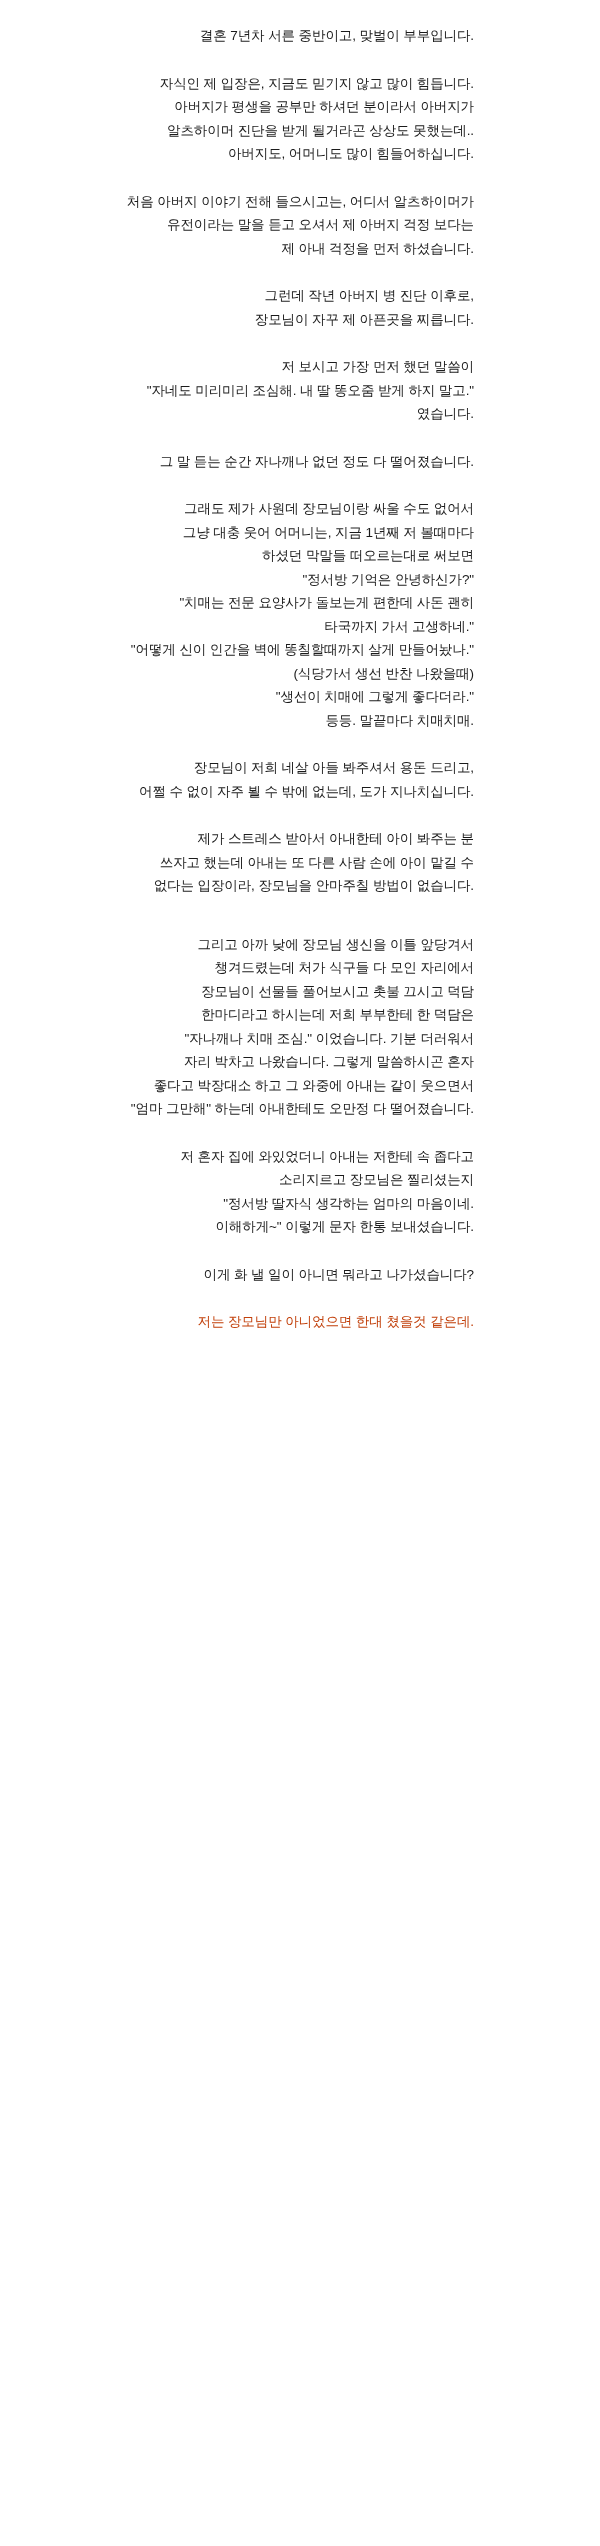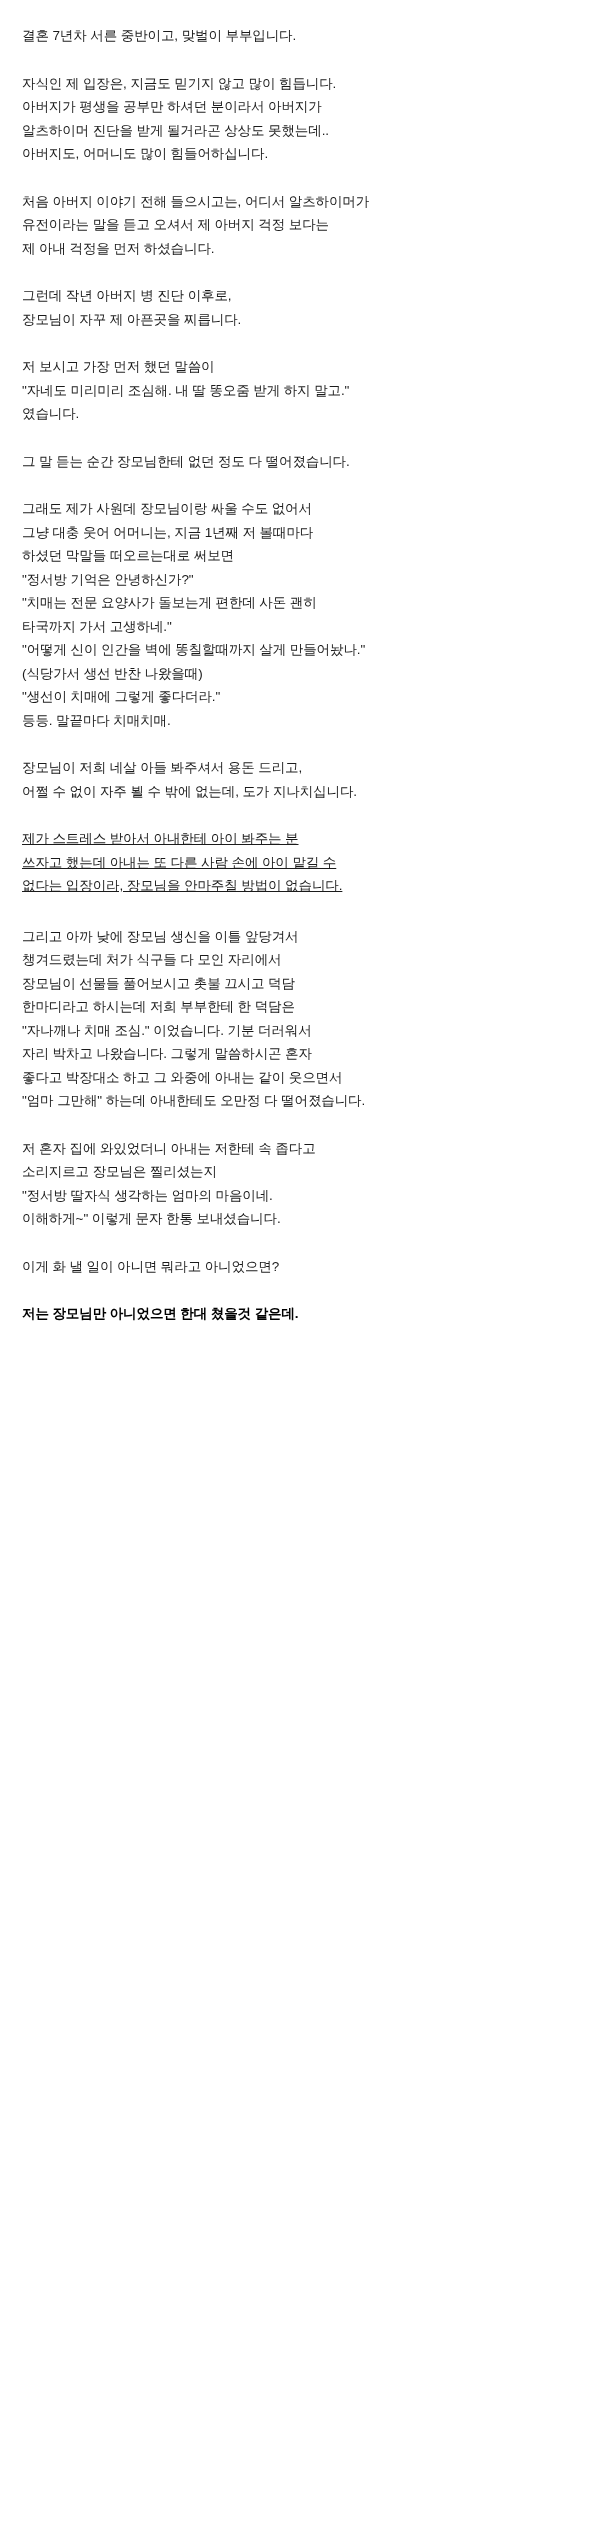--- a/index.html
+++ b/index.html
@@ -10,37 +10,37 @@
   body {
     width: 600px;
     font-family: "Liberation Sans", "DejaVu Sans", sans-serif;
   }
   .page {
     width: 496px;
     min-height: 2546px;
     box-sizing: border-box;
     padding: 18px 22px 28px 22px;
     background: #ffffff;
+    text-align: right;
   }
   .para {
     font-size: 13.5px;
     line-height: 23.5px;
     color: #1b1b1b;
     margin: 0 0 24px 0;
     white-space: pre-wrap;
     word-break: keep-all;
     letter-spacing: -0.1px;
   }
   .para.gap-lg {
-    margin-bottom: 27px;
-    text-decoration: underline;
+    margin-bottom: 35px;
   }
   .para.bold {
-    font-weight: bold;
-    color: #000000;
+    font-weight: normal;
+    color: #c2410c;
   }
   .spacer-top {
     height: 6px;
   }
 </style>
 </head>
 <body>
 
 <div class="page">
   <div class="spacer-top"></div>
@@ -51,21 +51,21 @@
 알츠하이머 진단을 받게 될거라곤 상상도 못했는데..
 아버지도, 어머니도 많이 힘들어하십니다.</p>
       <p class="para">처음 아버지 이야기 전해 들으시고는, 어디서 알츠하이머가
 유전이라는 말을 듣고 오셔서 제 아버지 걱정 보다는
 제 아내 걱정을 먼저 하셨습니다.</p>
       <p class="para">그런데 작년 아버지 병 진단 이후로,
 장모님이 자꾸 제 아픈곳을 찌릅니다.</p>
       <p class="para">저 보시고 가장 먼저 했던 말씀이
 "자네도 미리미리 조심해. 내 딸 똥오줌 받게 하지 말고."
 였습니다.</p>
-      <p class="para">그 말 듣는 순간 장모님한테 없던 정도 다 떨어졌습니다.</p>
+      <p class="para">그 말 듣는 순간 자나깨나 없던 정도 다 떨어졌습니다.</p>
       <p class="para">그래도 제가 사원데 장모님이랑 싸울 수도 없어서
 그냥 대충 웃어 어머니는, 지금 1년째 저 볼때마다
 하셨던 막말들 떠오르는대로 써보면
 "정서방 기억은 안녕하신가?"
 "치매는 전문 요양사가 돌보는게 편한데 사돈 괜히
 타국까지 가서 고생하네."
 "어떻게 신이 인간을 벽에 똥칠할때까지 살게 만들어놨나."
 (식당가서 생선 반찬 나왔을때)
 "생선이 치매에 그렇게 좋다더라."
 등등. 말끝마다 치매치매.</p>
@@ -79,16 +79,16 @@
 장모님이 선물들 풀어보시고 촛불 끄시고 덕담
 한마디라고 하시는데 저희 부부한테 한 덕담은
 "자나깨나 치매 조심." 이었습니다. 기분 더러워서
 자리 박차고 나왔습니다. 그렇게 말씀하시곤 혼자
 좋다고 박장대소 하고 그 와중에 아내는 같이 웃으면서
 "엄마 그만해" 하는데 아내한테도 오만정 다 떨어졌습니다.</p>
       <p class="para">저 혼자 집에 와있었더니 아내는 저한테 속 좁다고
 소리지르고 장모님은 찔리셨는지
 "정서방 딸자식 생각하는 엄마의 마음이네.
 이해하게~" 이렇게 문자 한통 보내셨습니다.</p>
-      <p class="para">이게 화 낼 일이 아니면 뭐라고 아니었으면?</p>
+      <p class="para">이게 화 낼 일이 아니면 뭐라고 나가셨습니다?</p>
       <p class="para bold">저는 장모님만 아니었으면 한대 쳤을것 같은데.</p>
     </div>
 </div>
 
 </body></html>

